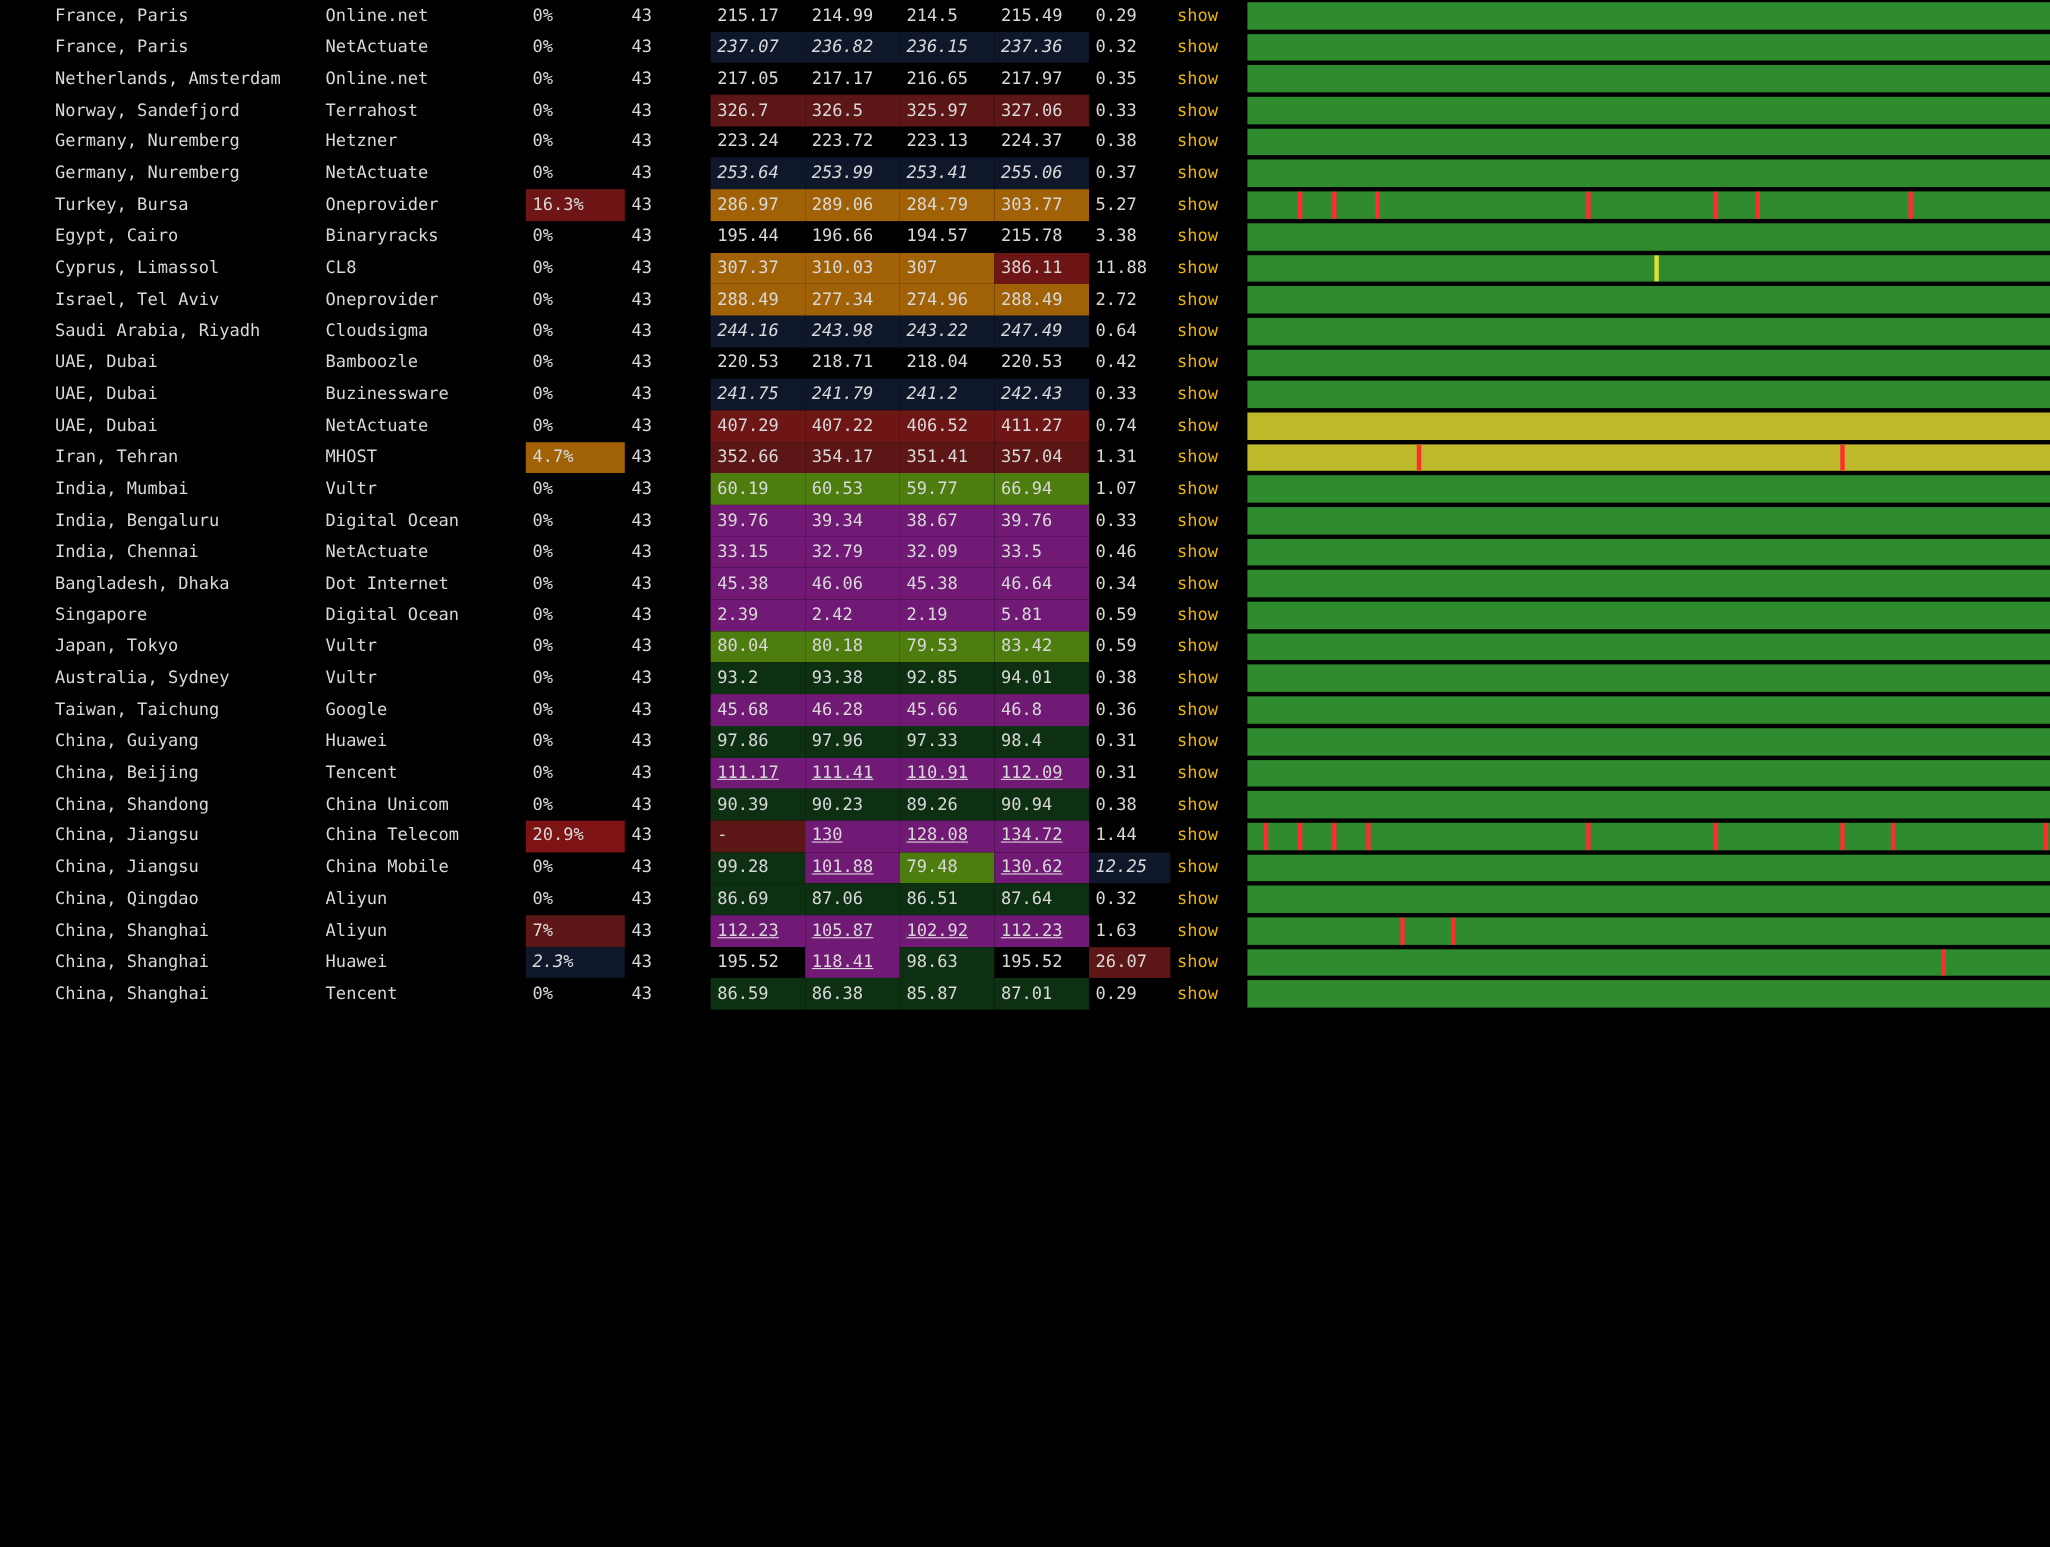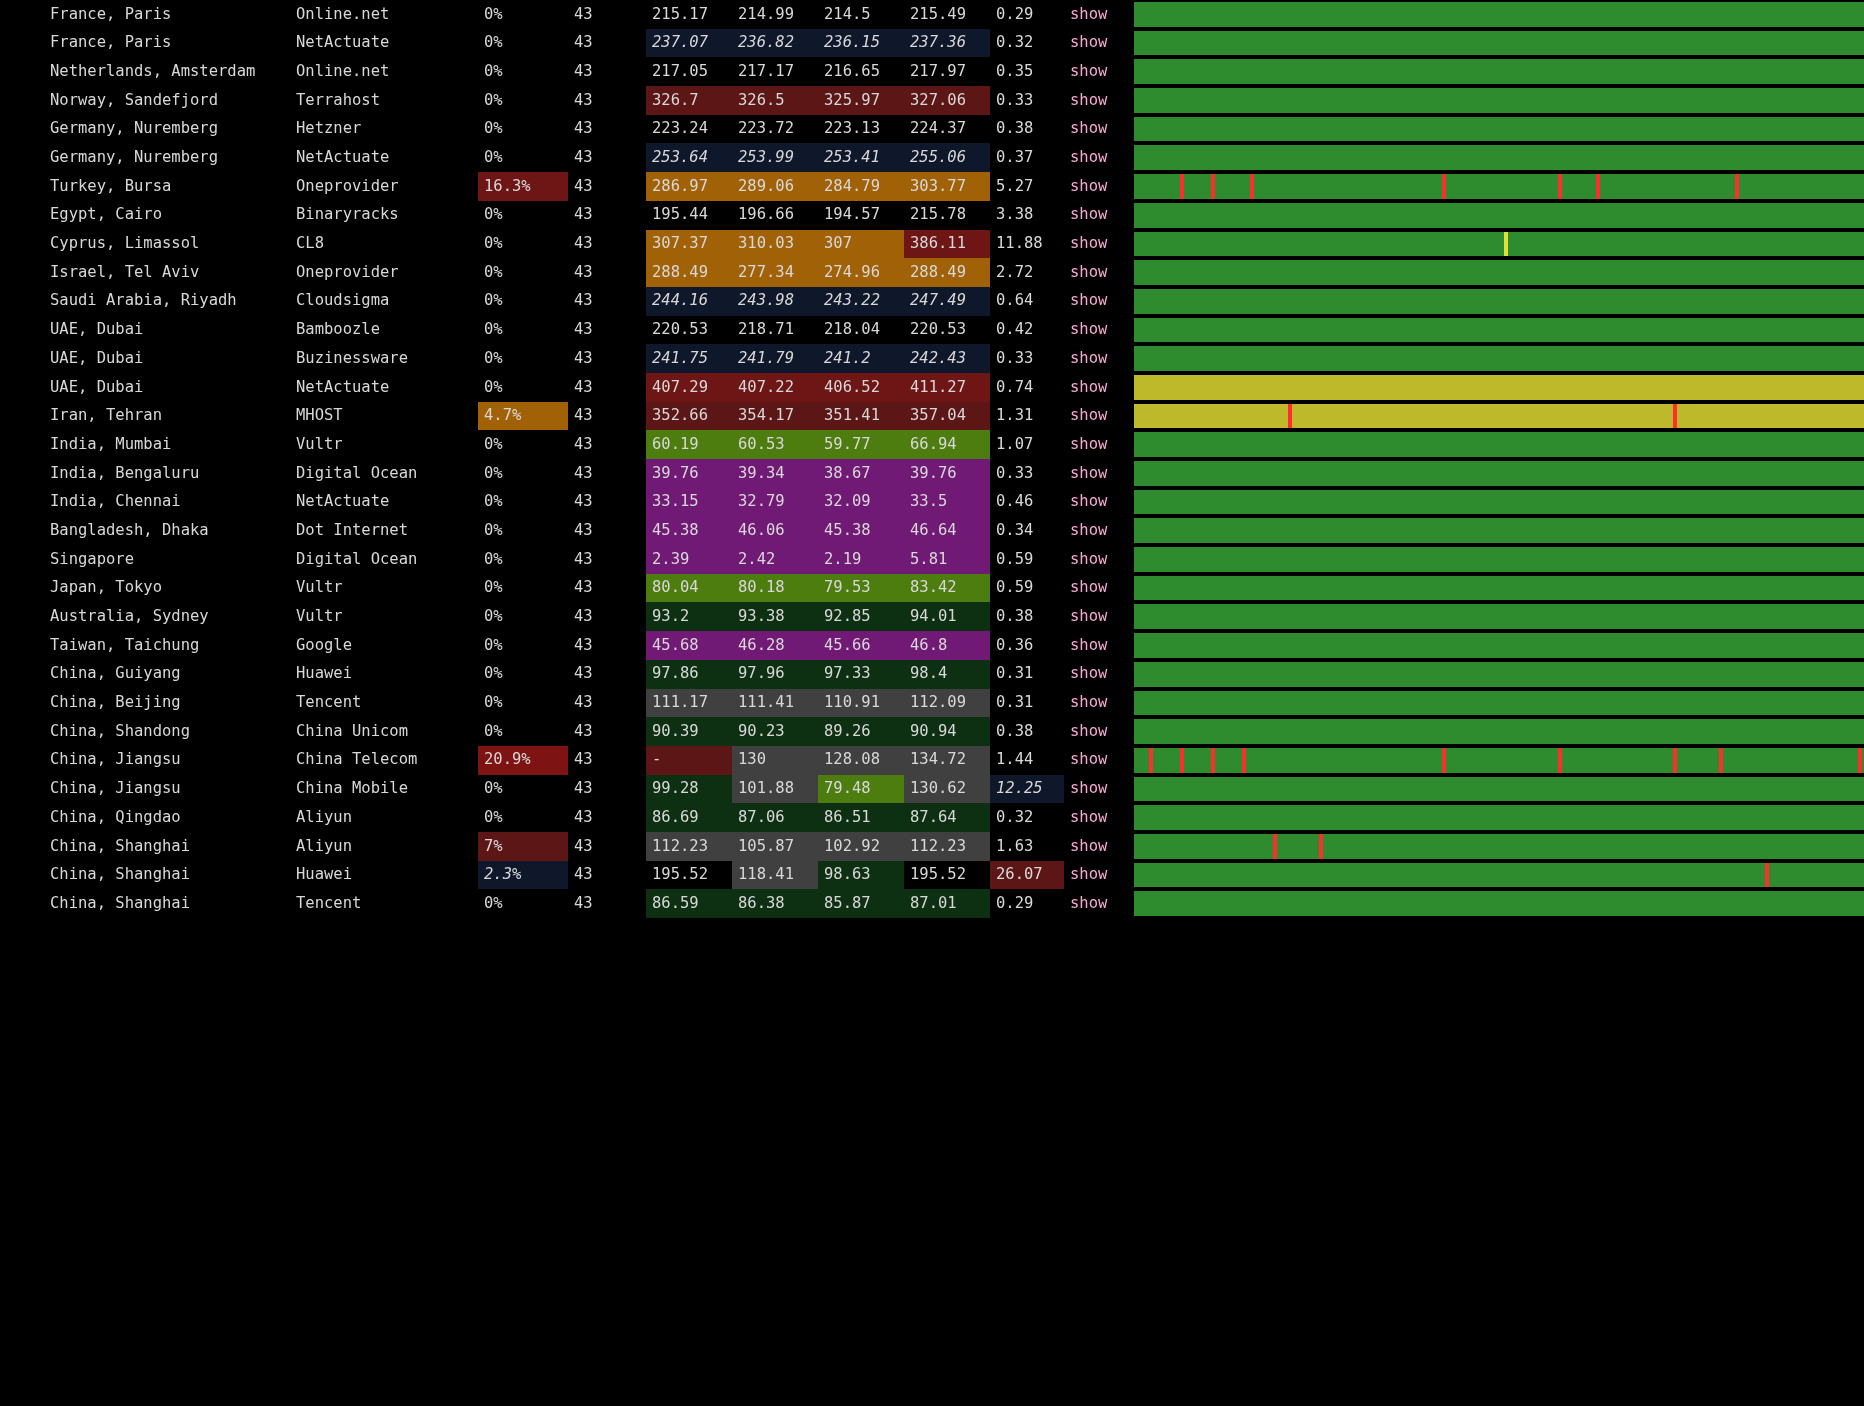--- a/index.html
+++ b/index.html
@@ -31,27 +31,27 @@
   }
   .c-location { width: 246px; }
   .c-provider { width: 188px; }
   .c-loss     { width: 90px;  }
   .c-sent     { width: 78px;  }
   .c-last     { width: 86px;  }
   .c-avg      { width: 86px;  }
   .c-best     { width: 86px;  }
   .c-wrst     { width: 86px;  }
   .c-stdev    { width: 74px;  }
-  .c-show     { width: 62px;  color:#f9a8d4; cursor:pointer; }
+  .c-show     { width: 62px;  color:#eab308; cursor:pointer; }
   .c-spark    { flex: 1; padding: 2px 4px 2px 8px; }
 
   .heat-g1 { background:#0e3012; }
   .heat-g2 { background:#4d7c0f; }
   .heat-g3 { background:#701a75; }
-  .heat-g4 { background:#404040; }
+  .heat-g4 { background:#701a75;text-decoration:underline; }
   .heat-r1 { background:#0f172a;font-style:italic; }
   .heat-r2 { background:#a16207; }
   .heat-r3 { background:#5c1616; }
   .heat-r4 { background:#6e1515; }
   .heat-r5 { background:#7e1313; }
   .heat-none { background:transparent; }
 
   .spark {
     position: relative;
     width: 100%;

